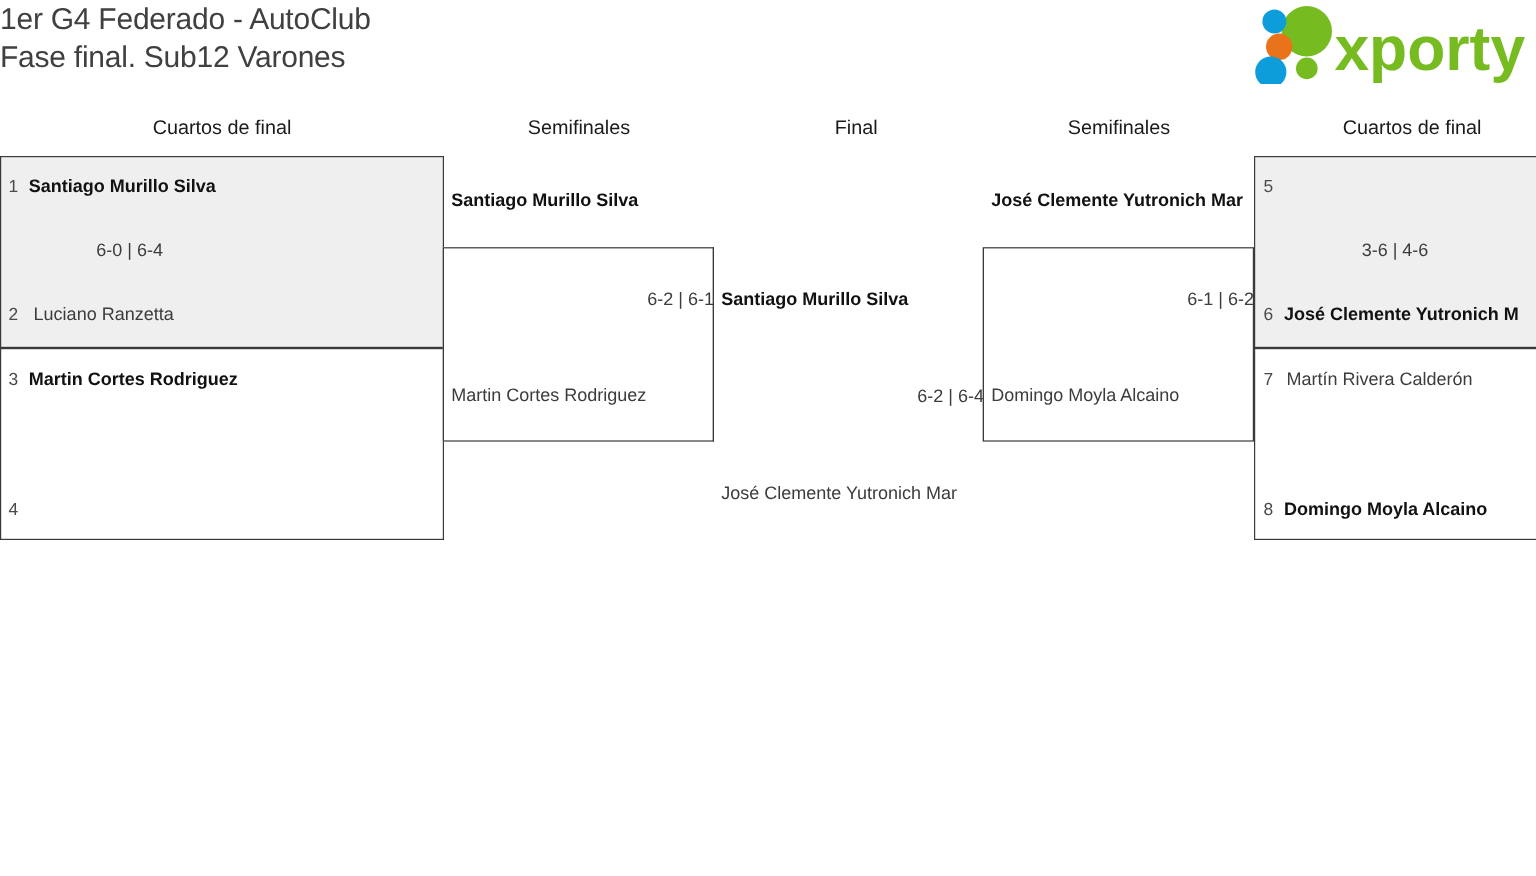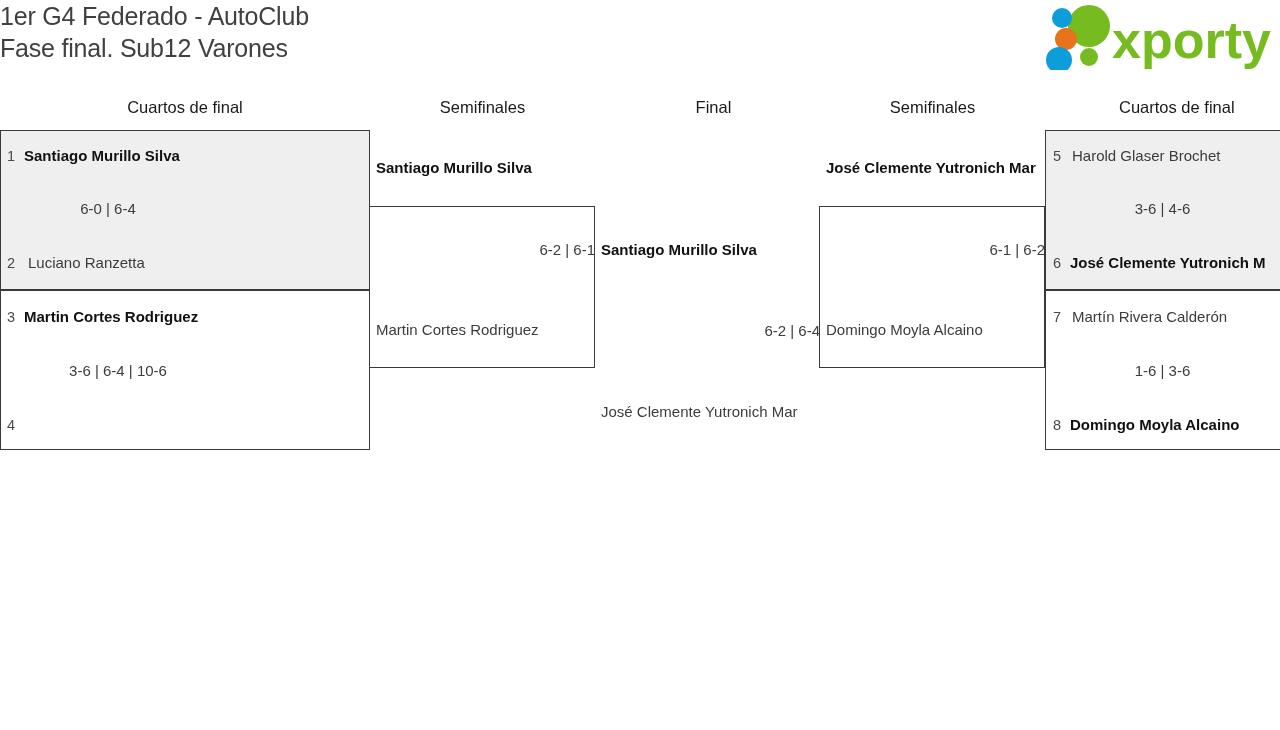--- a/index.html
+++ b/index.html
@@ -132,45 +132,42 @@
   <div class="match-box shaded" style="left:0px; top:130px; width:370px; height:160px;"></div>
   <div class="seed" style="left:7px;  top:146px;">1</div>
   <div class="slot winner" style="left:24px; top:146px; width:340px;">Santiago Murillo Silva</div>
   <div class="score right-col" style="left:0px; top:199px; width:216px;">6-0 | 6-4</div>
   <div class="seed" style="left:7px;  top:253px;">2</div>
   <div class="slot" style="left:28px; top:253px; width:336px;">Luciano Ranzetta</div>
 
   <div class="match-box" style="left:0px; top:290px; width:370px; height:160px;"></div>
   <div class="seed" style="left:7px;  top:307px;">3</div>
   <div class="slot winner" style="left:24px; top:307px; width:340px;">Martin Cortes Rodriguez</div>
-  <div class="score right-col" style="left:0px; top:361px; width:236px;">3-6 | 6-4 | 10-6</div>
   <div class="seed" style="left:7px;  top:415px;">4</div>
 
   <div class="match-box" style="left:369px; top:206px; width:226px; height:162px;"></div>
   <div class="slot winner" style="left:376px; top:158px; width:215px;">Santiago Murillo Silva</div>
   <div class="score center-col" style="left:369px; top:240px; width:226px;">6-2 | 6-1</div>
   <div class="slot" style="left:376px; top:320px; width:215px;">Martin Cortes Rodriguez</div>
 
   <div class="match-box no-bg" style="left:594px; top:206px; width:226px; height:162px; border-top:none; border-bottom:none;"></div>
   <div class="slot winner" style="left:601px; top:240px; width:215px;">Santiago Murillo Silva</div>
   <div class="score center-col" style="left:594px; top:321px; width:226px;">6-2 | 6-4</div>
   <div class="slot" style="left:601px; top:402px; width:219px;">José Clemente Yutronich Mar</div>
 
   <div class="match-box" style="left:819px; top:206px; width:226px; height:162px;"></div>
   <div class="slot winner" style="left:826px; top:158px; width:219px;">José Clemente Yutronich Mar</div>
   <div class="score center-col" style="left:819px; top:240px; width:226px;">6-1 | 6-2</div>
   <div class="slot" style="left:826px; top:320px; width:219px;">Domingo Moyla Alcaino</div>
 
   <div class="match-box shaded" style="left:1045px; top:130px; width:300px; height:160px;"></div>
   <div class="seed" style="left:1053px; top:146px;">5</div>
-  <div class="slot" style="left:1072px; top:146px; width:208px;">Harold Glaser Brochet</div>
   <div class="score right-col" style="left:1045px; top:199px; width:235px;">3-6 | 4-6</div>
   <div class="seed" style="left:1053px; top:253px;">6</div>
   <div class="slot winner" style="left:1070px; top:253px; width:210px;">José Clemente Yutronich M</div>
 
   <div class="match-box" style="left:1045px; top:290px; width:300px; height:160px;"></div>
   <div class="seed" style="left:1053px; top:307px;">7</div>
   <div class="slot" style="left:1072px; top:307px; width:208px;">Martín Rivera Calderón</div>
-  <div class="score right-col" style="left:1045px; top:361px; width:235px;">1-6 | 3-6</div>
   <div class="seed" style="left:1053px; top:415px;">8</div>
   <div class="slot winner" style="left:1070px; top:415px; width:210px;">Domingo Moyla Alcaino</div>
 
 </div>
 
 </body></html>

